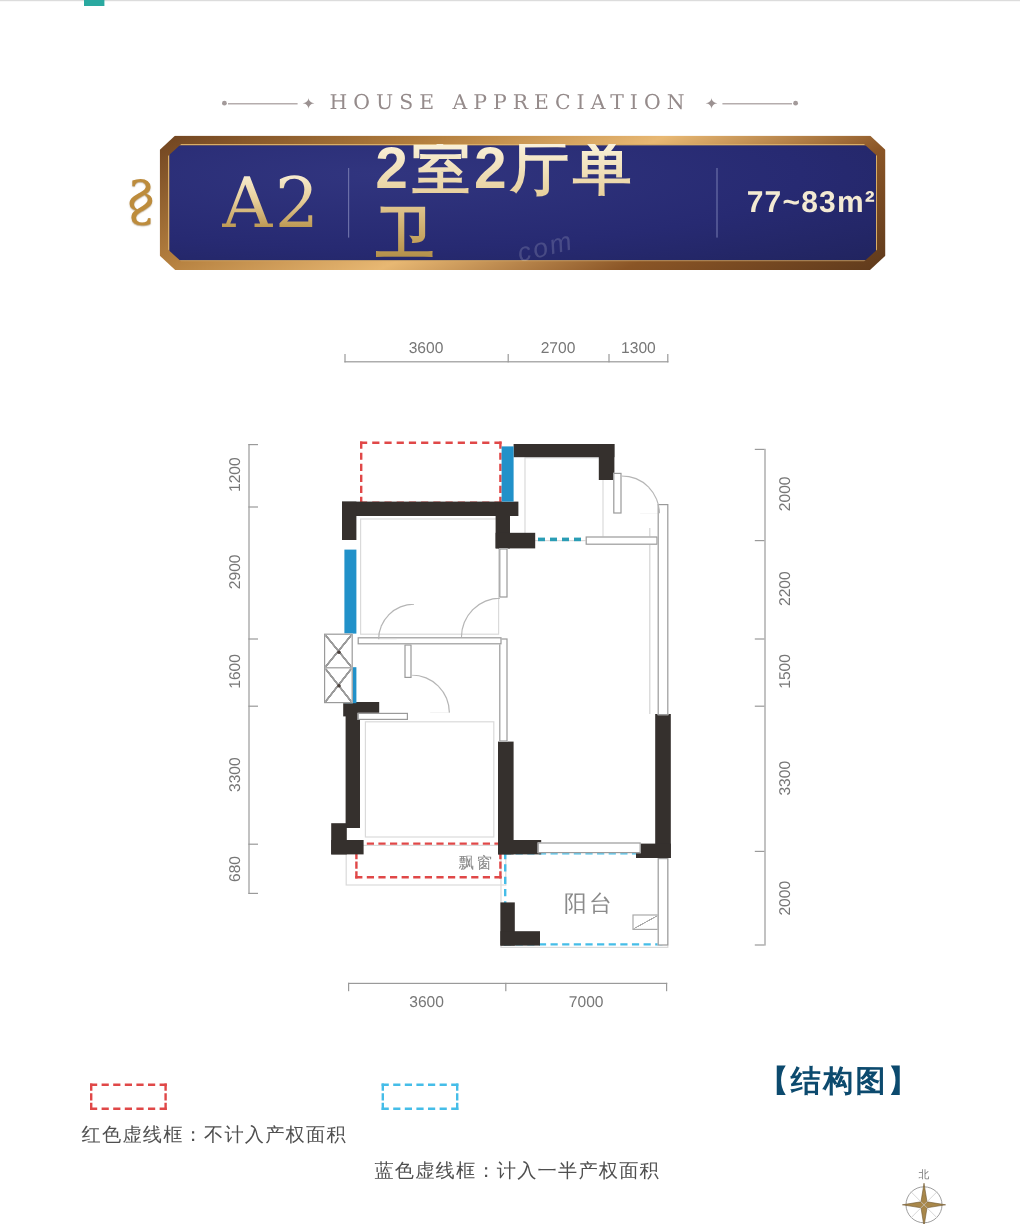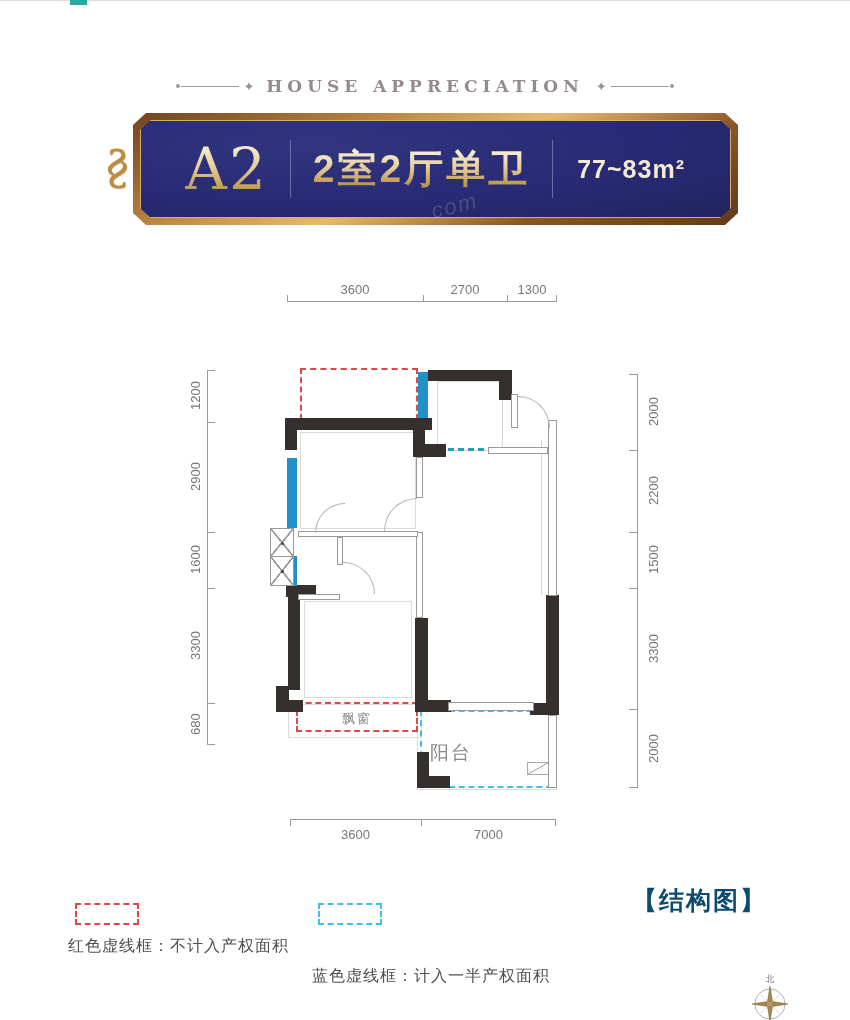--- a/index.html
+++ b/index.html
@@ -6,21 +6,21 @@
   #page{position:relative;width:850px;height:1020px;background:#ffffff;overflow:hidden;
         font-family:"Liberation Sans",sans-serif;}
   .abs{position:absolute;}
 
   
   .top-hairline{left:0;top:0;width:850px;height:1px;background:#dcdcdc;}
   .corner-mark{left:70px;top:0;width:17px;height:5px;background:#2aa9a0;}
 
   
   .orn-header{left:0;top:76px;width:850px;display:flex;align-items:center;justify-content:center;gap:12px;}
-  .orn-title{font-family:"DejaVu Serif",serif;font-size:17px;letter-spacing:5px;color:#958b8b;font-weight:bold;}
+  .orn-title{font-family:"DejaVu Serif",serif;font-size:17px;letter-spacing:5px;color:#958b8b;}
   .orn-wing{display:flex;align-items:center;gap:4px;color:#a39a9a;}
   .orn-line{width:58px;height:1px;background:#a39a9a;position:relative;}
   .orn-line::after{content:"";position:absolute;top:-2px;width:4px;height:4px;border-radius:50%;background:#a39a9a;}
   .orn-left .orn-line::after{left:-5px;}
   .orn-right .orn-line::after{right:-5px;}
   .orn-glyph{font-size:13px;line-height:1;color:#9b9191;}
 
   
   .banner-orn{font-family:"DejaVu Serif",serif;font-size:46px;color:#bd8c3c;z-index:1;
               text-shadow:0 1px 1px rgba(120,80,20,.5);}
@@ -32,21 +32,21 @@
   .banner-inner{position:absolute;left:7px;top:7px;right:7px;bottom:7px;
           background:radial-gradient(ellipse at 30% 25%,#31357f 0%,#272a72 60%,#21245f 100%);
           border:1px solid #d9ad66;
           clip-path:polygon(11px 0,calc(100% - 11px) 0,100% 10px,100% calc(100% - 10px),
                    calc(100% - 11px) 100%,11px 100%,0 calc(100% - 10px),0 10px);
           display:flex;align-items:center;padding:0 0 0 44px;box-sizing:border-box;}
   .gold-text{background:linear-gradient(180deg,#f9f0d8 5%,#e7cf9b 45%,#c3a05c 80%,#a8853f);
              -webkit-background-clip:text;background-clip:text;color:transparent;}
   .unit-code{font-family:"DejaVu Serif",serif;font-size:58px;letter-spacing:2px;line-height:1;}
   .banner-div{width:1px;height:58px;background:#6b6fa8;margin:0 22px;}
-  .layout-text{font-size:39px;font-weight:bold;letter-spacing:3px;line-height:1.1;}
+  .layout-text{font-size:49px;font-weight:bold;letter-spacing:3px;line-height:1.1;}
   .area-col{display:flex;flex-direction:column;align-items:flex-start;gap:4px;margin-left:2px;}
   .area-range{font-size:25px;font-weight:bold;color:#f3ead3;letter-spacing:1px;}
   .area-bonus{font-size:14px;font-weight:bold;color:#cfa75f;}
   .banner-watermark{position:absolute;left:290px;top:72px;font-size:22px;color:rgba(255,255,255,.16);
              transform:rotate(-14deg);letter-spacing:2px;font-style:italic;}
 
   
   .dim-line{background:#9a9a9a;}
   .tick{background:#9a9a9a;}
   .dim-label{color:#777;font-size:13px;text-align:center;}
@@ -56,21 +56,21 @@
   .wall{position:absolute;background:#35302d;}
   .win{position:absolute;background:#2191c9;}
   .thin{position:absolute;background:#fff;border:1px solid #9a9a9a;box-sizing:border-box;}
   .iline{position:absolute;border:1px solid #dadada;box-sizing:border-box;}
   .arc{position:absolute;box-sizing:border-box;border:0 solid #b5b5b5;}
   .arc-tl{border-width:1px 0 0 1px;border-radius:100% 0 0 0;}
   .arc-tr{border-width:1px 1px 0 0;border-radius:0 100% 0 0;}
   .rdash{position:absolute;border:2px dashed #e04848;box-sizing:border-box;}
   .bdash{position:absolute;border:2px dashed #45bde8;box-sizing:border-box;}
   .tdash{position:absolute;height:3px;background:repeating-linear-gradient(90deg,#2a9db5 0 6px,transparent 6px 10px);}
-  .room-label{position:absolute;color:#8a8a8a;letter-spacing:2px;}
+  .room-label{position:absolute;color:#8a8a8a;letter-spacing:2px;padding-left:40px;}
   .flue{position:absolute;background:#fff;border:1px solid #9a9a9a;box-sizing:border-box;}
   .flue .cell{position:relative;width:100%;height:50%;box-sizing:border-box;border-bottom:1px solid #9a9a9a;
      background-image:linear-gradient(to bottom right,transparent 47%,#9a9a9a 48%,#9a9a9a 52%,transparent 53%),
                       linear-gradient(to top right,transparent 47%,#9a9a9a 48%,#9a9a9a 52%,transparent 53%);}
   .flue .cell:last-child{border-bottom:0;}
   .flue .cell::after{content:"";position:absolute;left:50%;top:50%;width:3px;height:3px;margin:-1px 0 0 -1px;
      background:#4a3f3a;border-radius:50%;}
 
   
   .legend-text{position:absolute;font-size:16px;color:#4f4f4f;letter-spacing:1px;}

